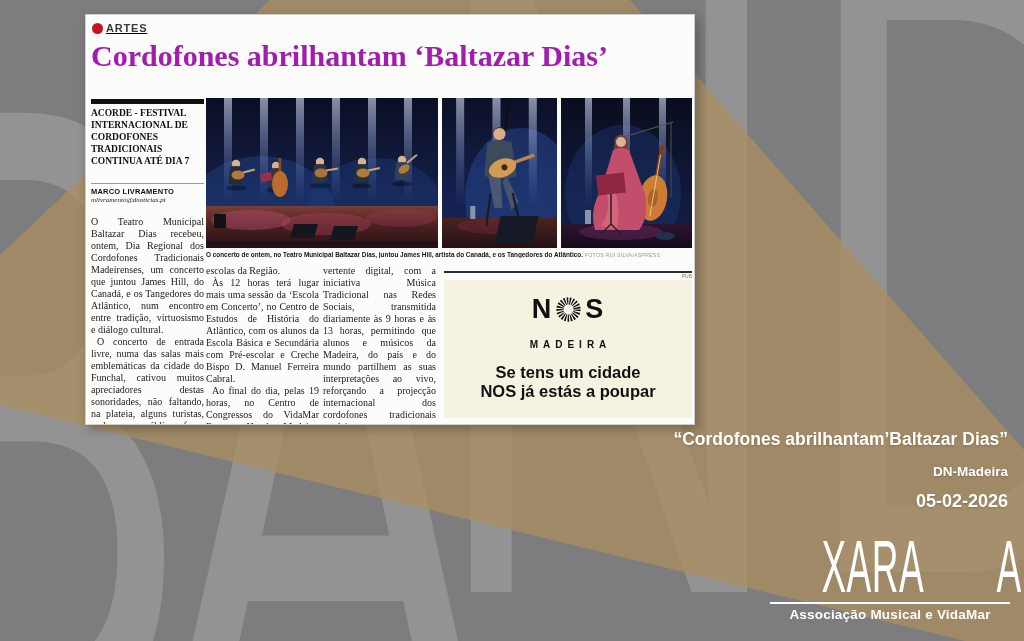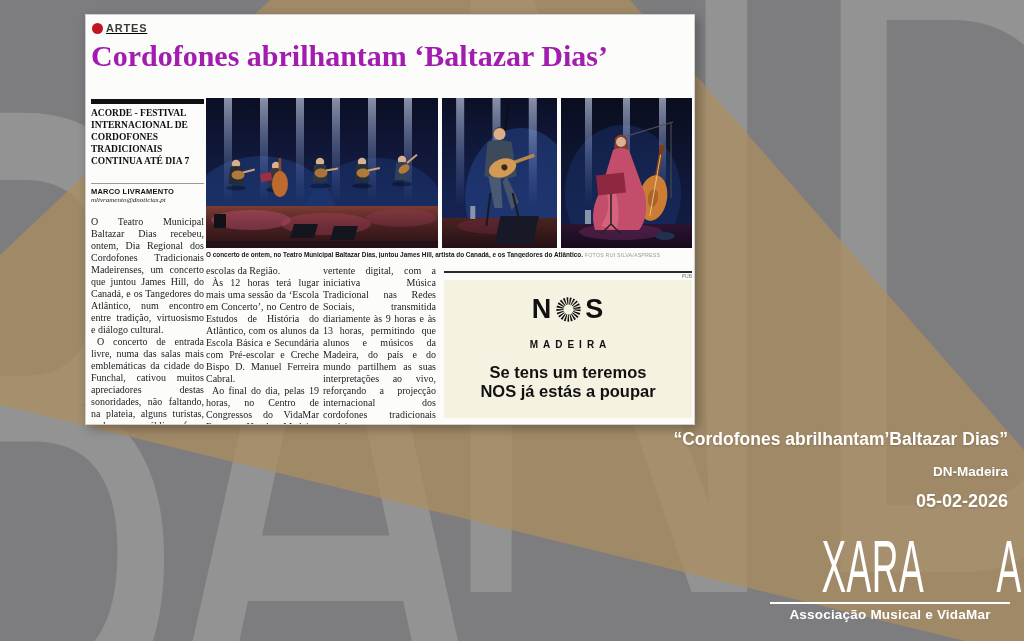--- a/index.html
+++ b/index.html
@@ -263,21 +263,21 @@
       <div class="adBox">
         <div class="nosLogo">
           <span>N</span>
           <svg width="27" height="27" viewBox="0 0 30 30">
             <circle cx="15" cy="15" r="9.5" fill="none" stroke="#101010" stroke-width="8" stroke-dasharray="1.5 1.35"></circle>
           </svg>
           <span>S</span>
         </div>
         <div class="nosRegion">MADEIRA</div>
         <div class="nosSlogan">
-          <span>Se tens um teremos</span>
+          <span>Se tens um cidade</span>
           <span>NOS já estás a poupar</span>
         </div>
       </div>
     </div>
   </div>
 
   <div class="ovl">
     <div class="ovQuote">“Cordofones abrilhantam’Baltazar Dias”</div>
     <div class="ovSource">DN-Madeira</div>
     <div class="ovDate">05-02-2026</div>

